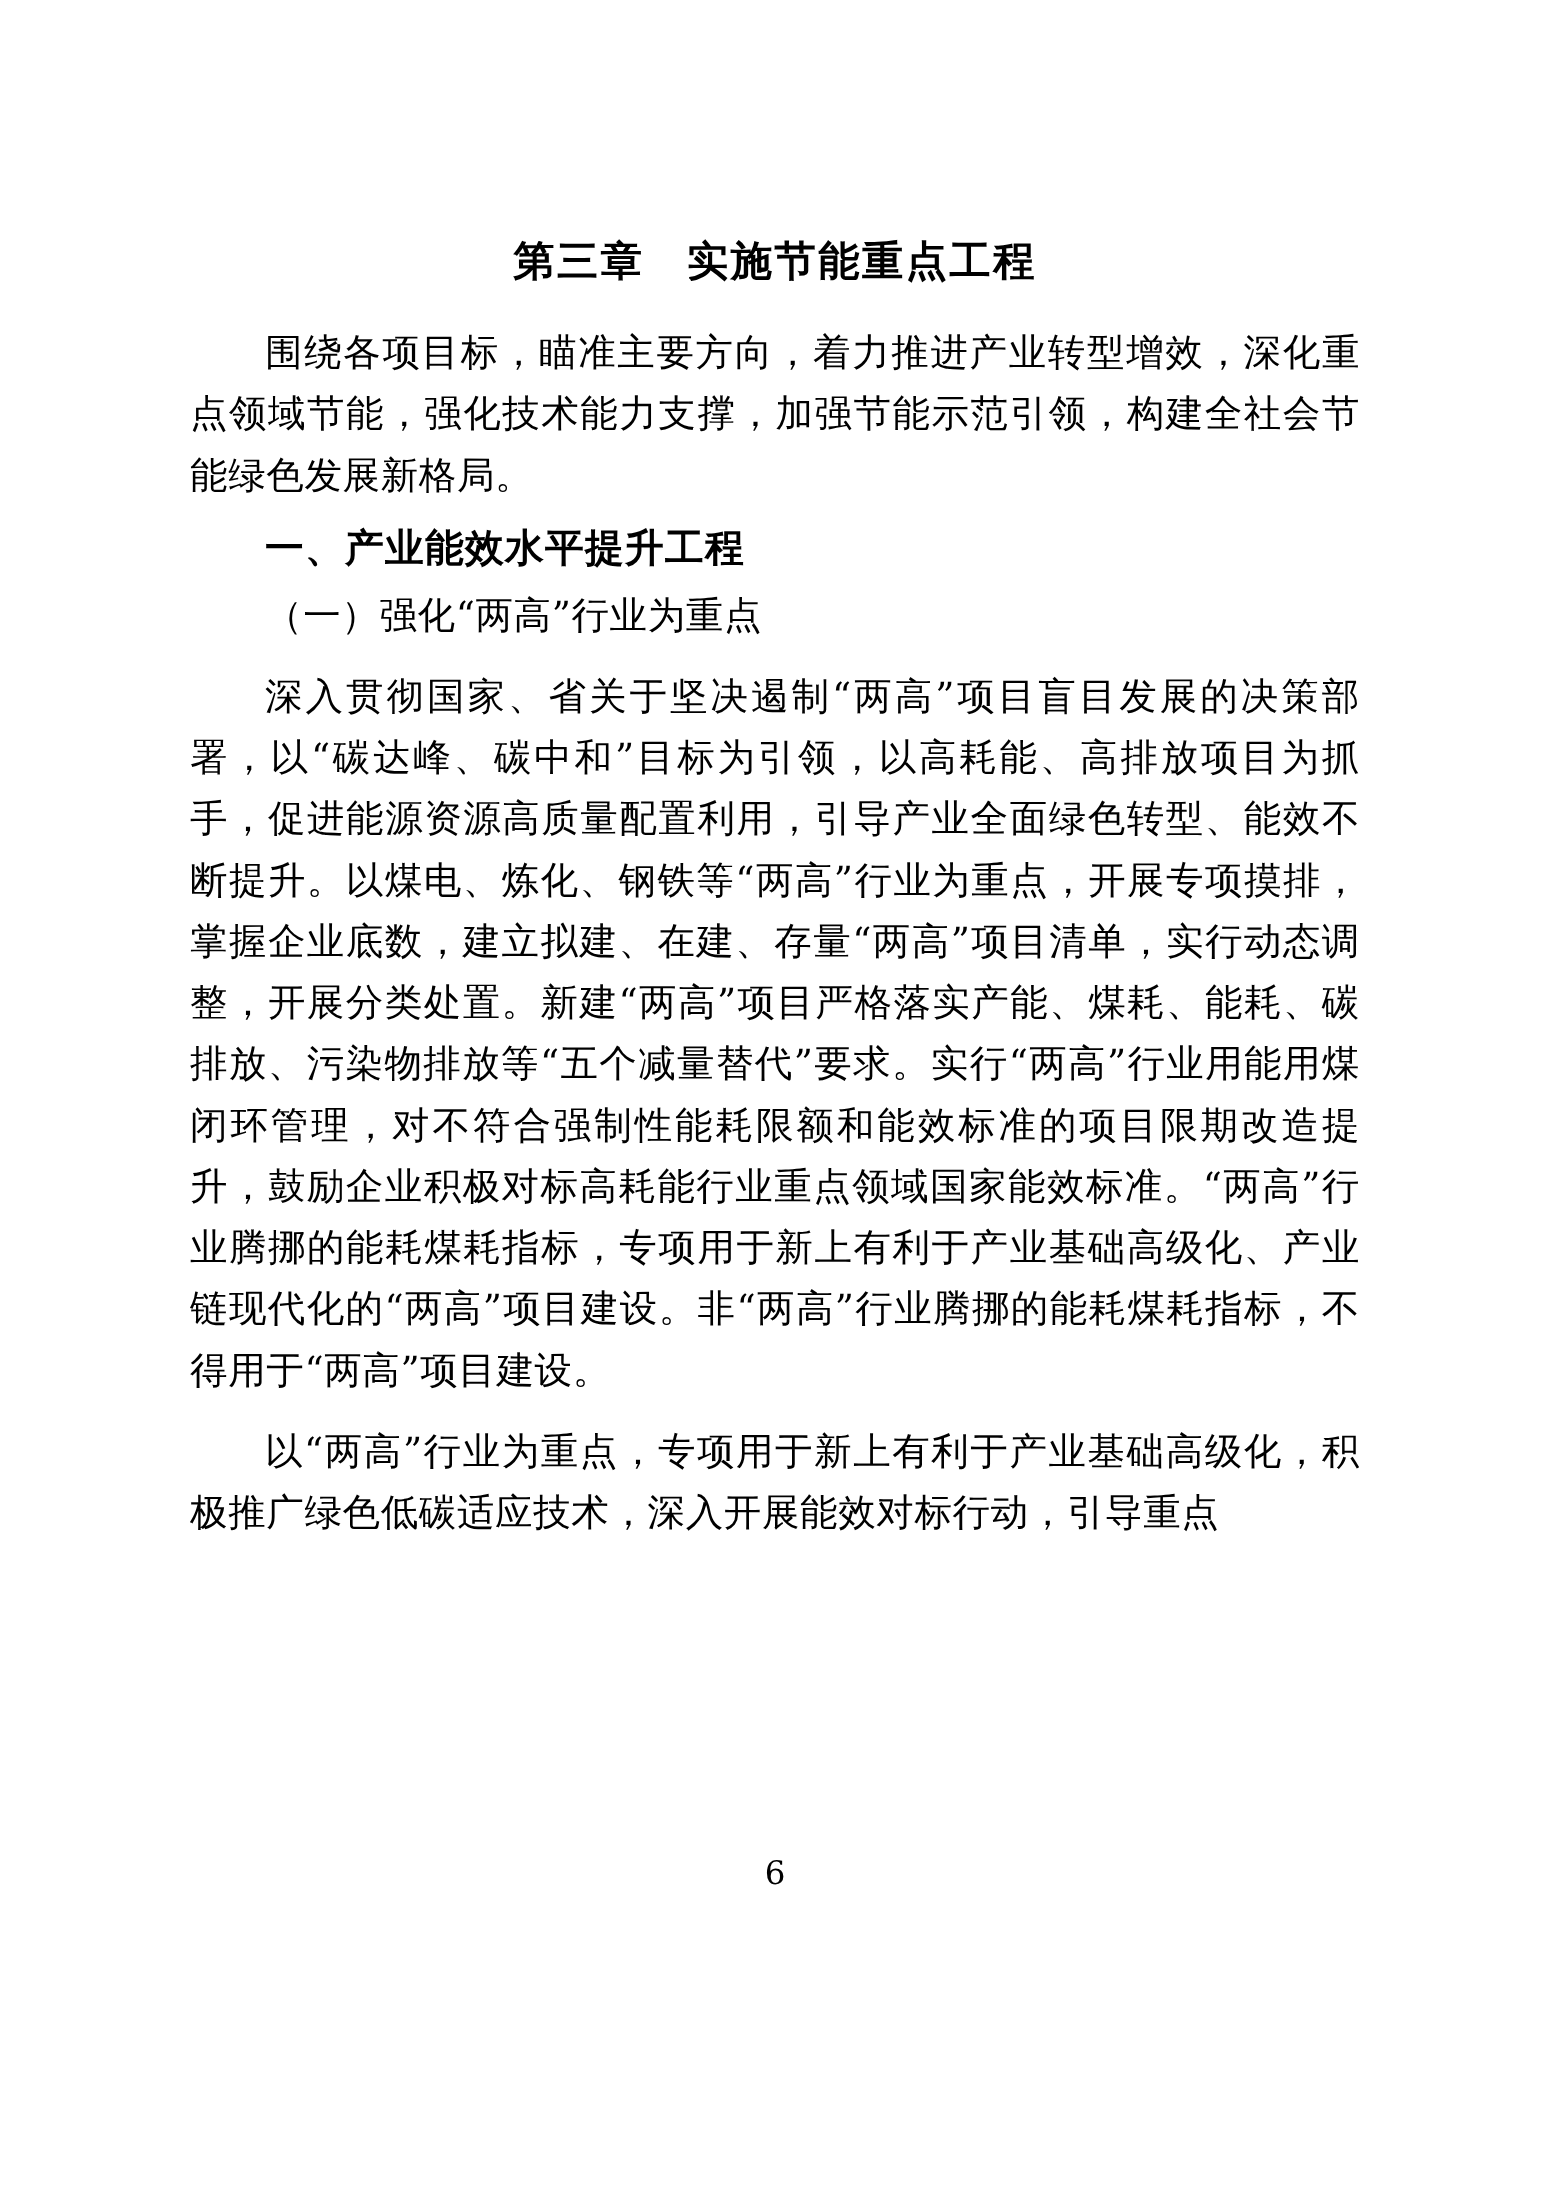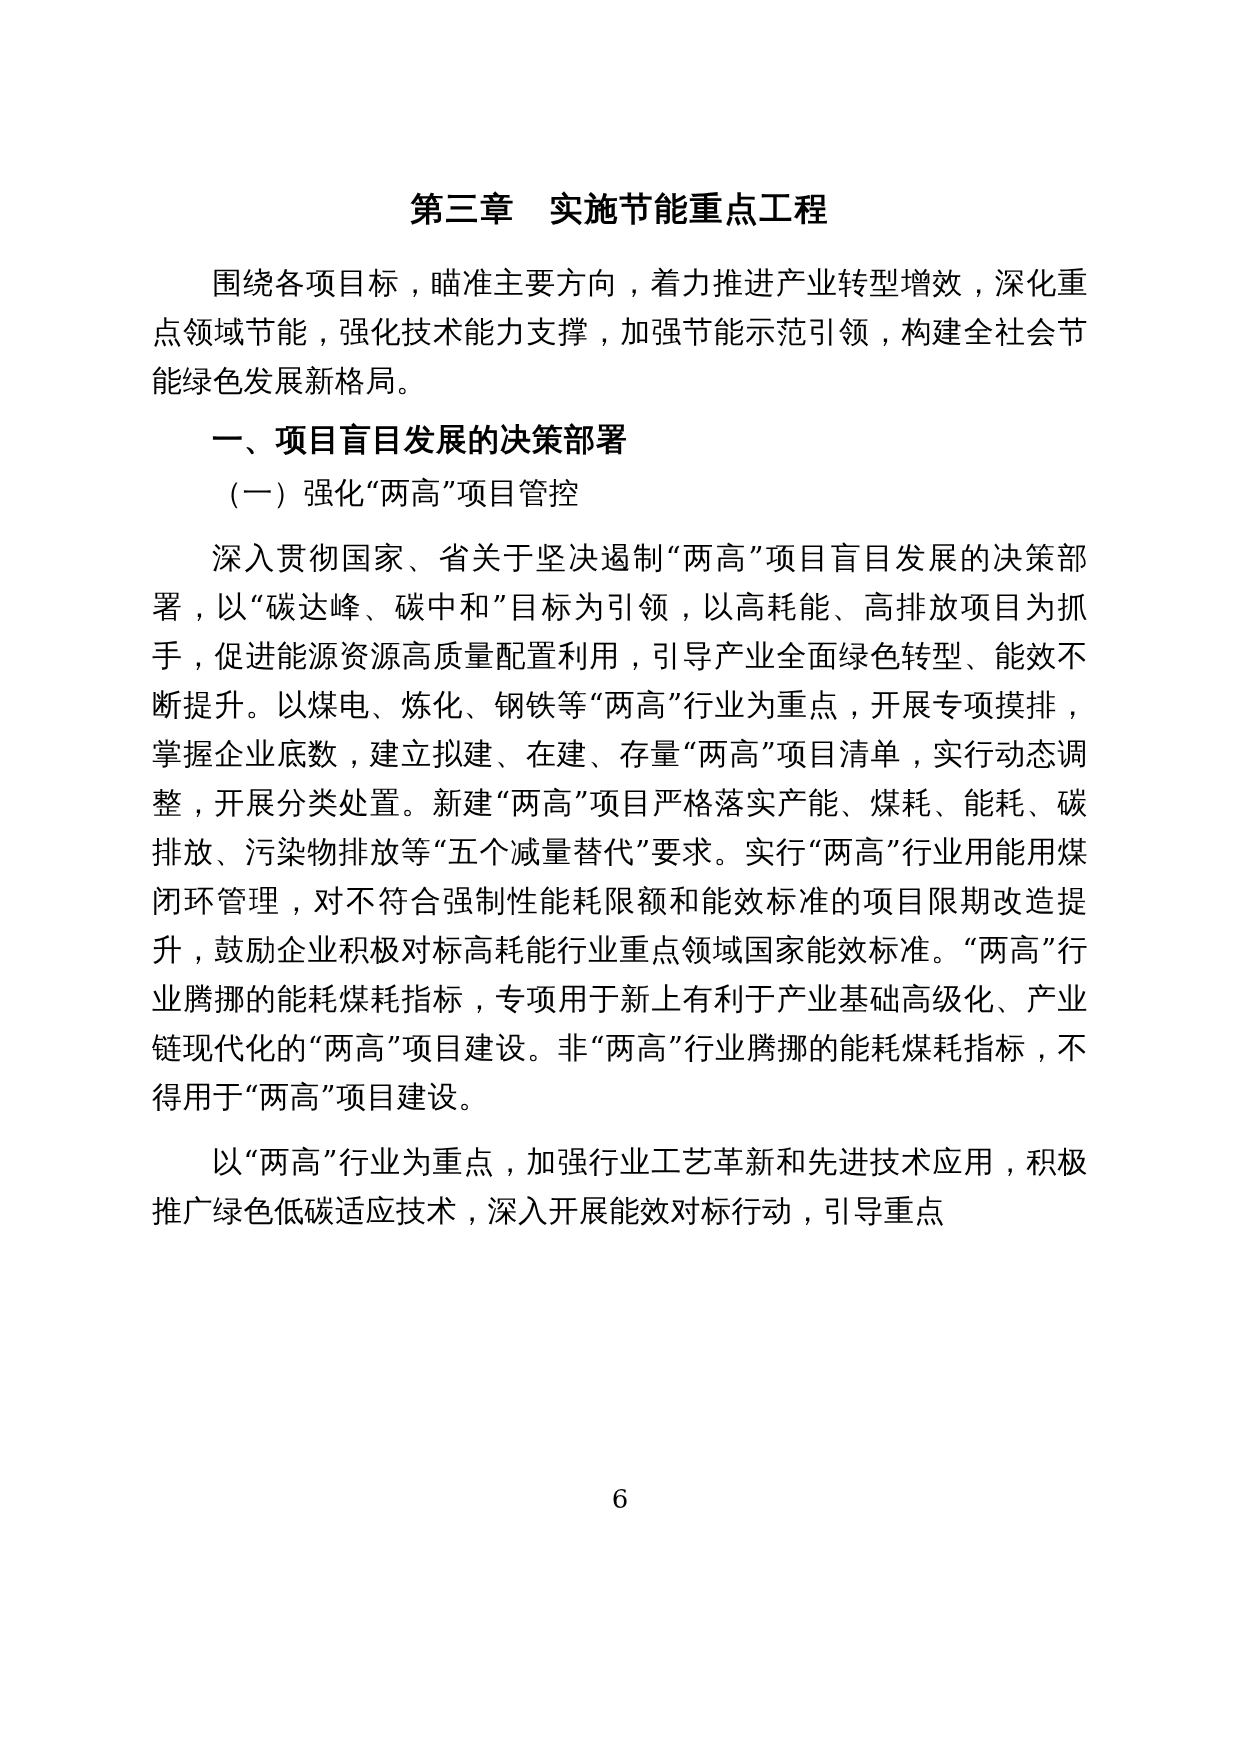--- a/index.html
+++ b/index.html
@@ -81,25 +81,25 @@
 
 <div class="page">
   <div class="content">
 
     <h1 class="chapter-title">
       <span>第三章</span><span class="gap"></span><span>实施节能重点工程</span>
     </h1>
 
     <p class="body">围绕各项目标，瞄准主要方向，着力推进产业转型增效，深化重点领域节能，强化技术能力支撑，加强节能示范引领，构建全社会节能绿色发展新格局。</p>
 
-    <h2 class="section-heading">一、项目盲目发展的决策部署</h2>
+    <h2 class="section-heading">一、产业能效水平提升工程</h2>
 
-    <h3 class="sub-heading">（一）强化“两高”项目管控</h3>
+    <h3 class="sub-heading">（一）强化“两高”行业为重点</h3>
 
     <p class="body">深入贯彻国家、省关于坚决遏制“两高”项目盲目发展的决策部署，以“碳达峰、碳中和”目标为引领，以高耗能、高排放项目为抓手，促进能源资源高质量配置利用，引导产业全面绿色转型、能效不断提升。以煤电、炼化、钢铁等“两高”行业为重点，开展专项摸排，掌握企业底数，建立拟建、在建、存量“两高”项目清单，实行动态调整，开展分类处置。新建“两高”项目严格落实产能、煤耗、能耗、碳排放、污染物排放等“五个减量替代”要求。实行“两高”行业用能用煤闭环管理，对不符合强制性能耗限额和能效标准的项目限期改造提升，鼓励企业积极对标高耗能行业重点领域国家能效标准。“两高”行业腾挪的能耗煤耗指标，专项用于新上有利于产业基础高级化、产业链现代化的“两高”项目建设。非“两高”行业腾挪的能耗煤耗指标，不得用于“两高”项目建设。</p>
 
 
-    <p class="body">以“两高”行业为重点，加强行业工艺革新和先进技术应用，积极推广绿色低碳适应技术，深入开展能效对标行动，引导重点</p>
+    <p class="body">以“两高”行业为重点，专项用于新上有利于产业基础高级化，积极推广绿色低碳适应技术，深入开展能效对标行动，引导重点</p>
 
   </div>
 
   <div class="page-number">6</div>
 </div>
 
 </body></html>

